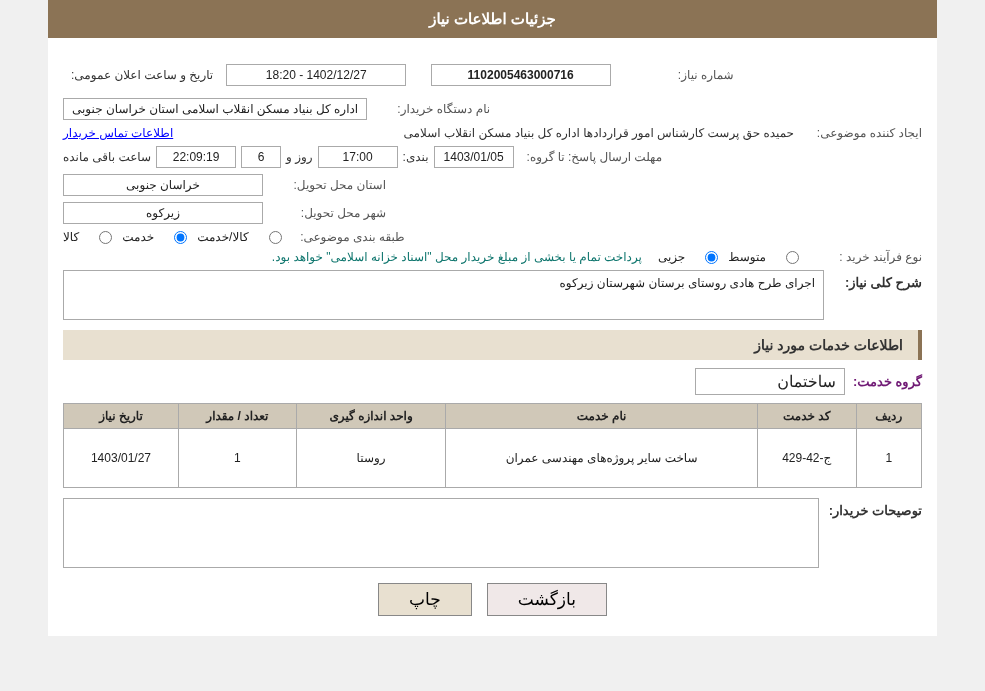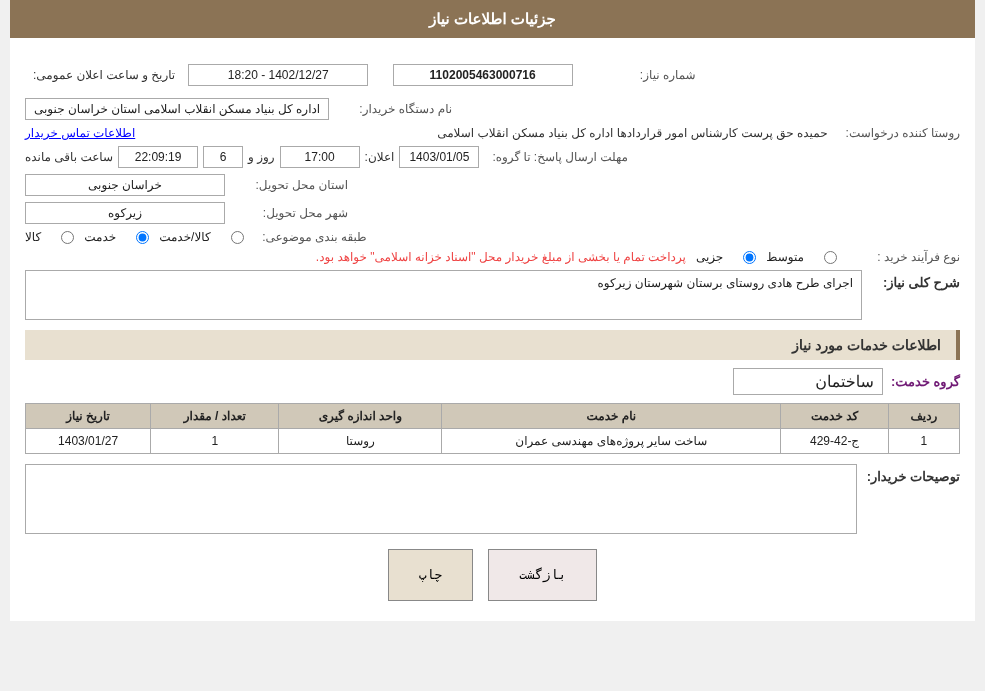--- a/index.html
+++ b/index.html
@@ -4,21 +4,21 @@
   <style>
     * { box-sizing: border-box; margin: 0; padding: 0; }
     body {
       font-family: Tahoma, Arial, sans-serif;
       font-size: 13px;
       background: #f0f0f0;
       direction: rtl;
       color: #222;
     }
     .page-wrapper {
-      width: 965px;
+      width: 889px;
       margin: 0 auto;
       background: #fff;
     }
     .header-bar {
       background: #8B7355;
       color: #fff;
       text-align: center;
       padding: 10px 20px;
       font-size: 15px;
       font-weight: bold;
@@ -78,21 +78,21 @@
     .services-table th {
       background: #d0c8b8;
       border: 1px solid #aaa;
       padding: 5px 8px;
       font-size: 12px;
       text-align: center;
       font-weight: bold;
     }
     .services-table td {
       border: 1px solid #aaa;
-      padding: 5px 8px;
+      padding: 22px 8px;
       font-size: 12px;
       text-align: center;
       background: #fff;
     }
     .buyer-notes-row {
       display: flex;
       align-items: flex-start;
       margin-bottom: 10px;
     }
     .buyer-notes-label {
@@ -110,26 +110,26 @@
       background: #fff;
       margin-right: 10px;
     }
     .bottom-buttons {
       display: flex;
       justify-content: center;
       gap: 15px;
       margin-top: 15px;
     }
     .btn {
-      padding: 17px 30px;
-      font-size: 13px;
+      padding: 5px 30px;
+      font-size: 17px;
       border: 1px solid #888;
       cursor: pointer;
       background: #f5f5f5;
-      font-family: Liberation Mono, monospace;
+      font-family: Liberation Sans, sans-serif;
     }
     .btn-print {
       background: #e8e0d0;
     }
     .btn-back {
       background: #f0e8e8;
     }
     .main-content-wrap {
       position: relative;
     }
@@ -192,29 +192,29 @@
       <span class="value-box" style="min-width:180px;">1402/12/27 - 18:20</span>
       <span style="margin: 10px 8px; font-size:12px; color:#333;">تاریخ و ساعت اعلان عمومی:</span>
     </div>
 
     <div class="row-flex">
       <span class="label">نام دستگاه خریدار:</span>
       <span class="value-box wide">اداره کل بنیاد مسکن انقلاب اسلامی استان خراسان جنوبی</span>
     </div>
 
     <div class="row-flex">
-      <span class="label">روستا کننده درخواست:</span>
+      <span class="label">ایجاد کننده موضوعی:</span>
       <span style="font-size:12px; color:#333; flex:1; padding-right:5px;">حمیده حق پرست کارشناس امور قراردادها اداره کل بنیاد مسکن انقلاب اسلامی</span>
       <span class="link-text">اطلاعات تماس خریدار</span>
     </div>
 
     <div class="row-flex">
       <span class="label" style="min-width:130px;">مهلت ارسال پاسخ: تا گروه:</span>
       <span class="value-box narrow">1403/01/05</span>
-      <span class="small-label">اعلان:</span>
+      <span class="small-label">بندی:</span>
       <span class="value-box narrow">17:00</span>
       <span class="small-label">روز و</span>
       <span class="value-box" style="min-width:40px;">6</span>
       <span class="value-box" style="min-width:80px;">22:09:19</span>
       <span class="small-label">ساعت باقی مانده</span>
     </div>
 
     <div class="row-flex">
       <span class="label">استان محل تحویل:</span>
       <span class="value-box medium">خراسان جنوبی</span>
@@ -248,21 +248,21 @@
       <div class="radio-group">
         <div class="radio-item">
           <input type="radio" name="purchase" style="">
           <span>متوسط</span>
         </div>
         <div class="radio-item">
           <input type="radio" name="purchase" checked="" style="">
           <span>جزیی</span>
         </div>
       </div>
-      <span style="font-size:12px; color:#ef4444; margin-right:5px; flex:1; text-align:right;">پرداخت تمام یا بخشی از مبلغ خریدار محل "اسناد خزانه اسلامی" خواهد بود.</span>
+      <span style="font-size:12px; color:#0f766e; margin-right:11px; flex:1; text-align:right;">پرداخت تمام یا بخشی از مبلغ خریدار محل "اسناد خزانه اسلامی" خواهد بود.</span>
     </div>
 
     <div style="display:flex; align-items:flex-start; margin-bottom:10px; margin-top:5px;">
       <span class="shajare-label" style="font-size:13px; font-weight:bold; min-width:90px; padding-top:5px;">شرح کلی نیاز:</span>
       <div style="flex:1; border:1px solid #aaa; padding:5px 8px; min-height:50px; text-align:right; direction:rtl; font-size:12px; background:#fff;">اجرای طرح هادی روستای برستان شهرستان زیرکوه</div>
     </div>
 
     <div class="services-section-title">اطلاعات خدمات مورد نیاز</div>
 
     <div class="group-row">

